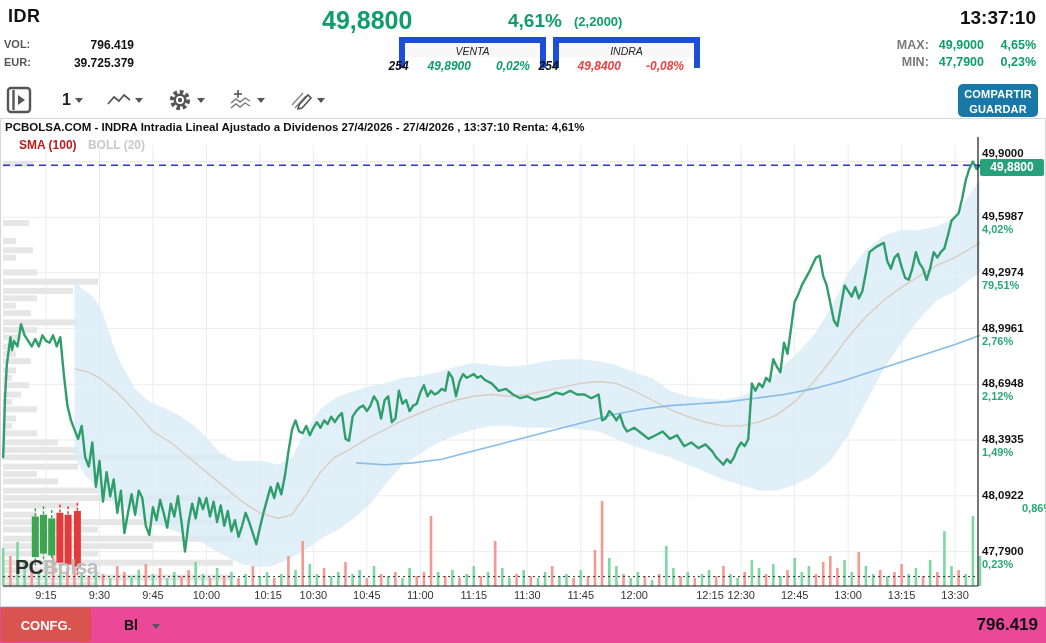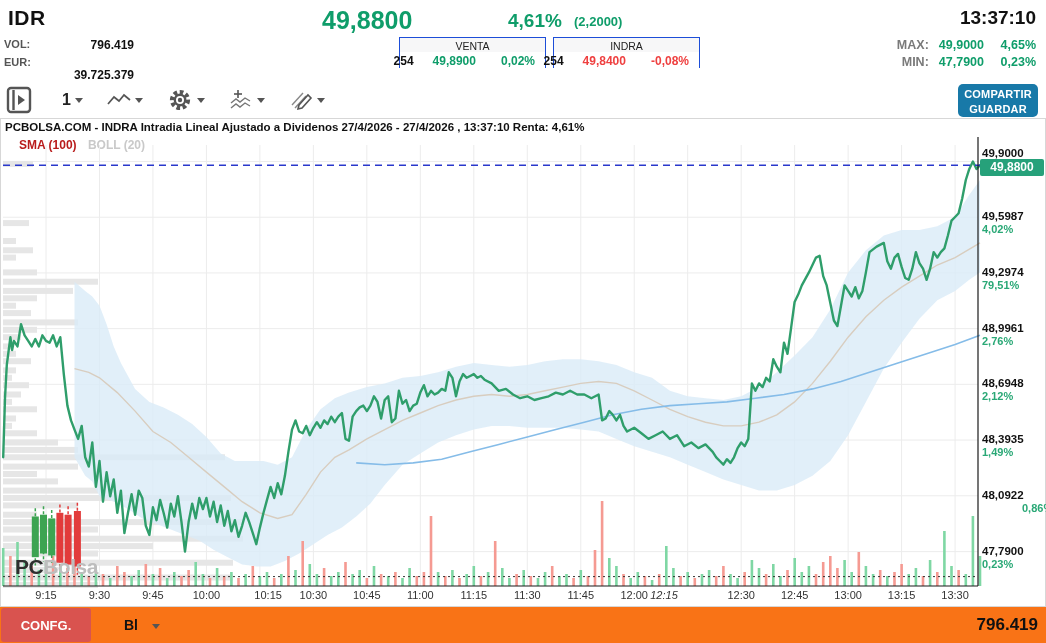--- a/index.html
+++ b/index.html
@@ -1,29 +1,29 @@
 <!DOCTYPE html>
 <html><head>
 <meta charset="utf-8">
 <style>
   html,body{margin:0;padding:0;background:#fff;}
   *{box-sizing:border-box;}
   .app{position:relative;width:1046px;height:643px;background:#fff;overflow:hidden;
        font-family:"Liberation Sans",sans-serif;color:#111;}
   .abs{position:absolute;}
   
-  .symbol{left:8px;top:6px;font-size:21px;font-weight:800;letter-spacing:.5px;}
+  .symbol{left:8px;top:6px;font-size:18px;font-weight:800;letter-spacing:.5px;}
   .kv{left:4px;font-size:11px;color:#444;font-weight:700;width:130px;display:flex;}
   .kv .k{width:34px;color:#555;}
   .kv .v{flex:1;text-align:right;color:#111;font-size:12px;}
   .bigprice{left:322px;top:6px;font-size:25px;font-weight:800;}
   .bigpct{left:508px;top:10px;font-size:19px;font-weight:800;}
   .bigabs{left:574px;top:14px;font-size:13px;font-weight:700;}
   .clock{right:10px;top:7px;font-size:19px;font-weight:800;color:#111;}
-  .quotebox{top:37px;width:147px;height:31px;background:#f7f7f8;border:1px solid #1d4ed8;}
+  .quotebox{top:37px;width:147px;height:31px;background:#f7f7f8;border:6px solid #1d4ed8;font-style:italic;}
   .quotebox .lab{text-align:center;font-size:10.5px;color:#222;padding-top:2px;}
   .quotebox .row{display:flex;justify-content:flex-end;gap:19px;padding:2px 10px 0 0;
                  font-size:12px;font-weight:700;background:#fff;}
   .maxmin{right:10px;display:flex;gap:10px;font-size:12.5px;font-weight:700;}
   .maxmin .lab{color:#7a7a7a;}
   .gtxt{color:#0f9d6a;} .rtxt{color:#ef4040;}
   
   .toolbar{left:0;top:84px;height:32px;width:700px;display:flex;align-items:center;gap:0;}
   .tbtn{display:flex;align-items:center;justify-content:center;height:30px;padding:0 6px;cursor:pointer;}
   .caret{width:0;height:0;border-left:4px solid transparent;border-right:4px solid transparent;
@@ -38,41 +38,41 @@
   .indrow{left:18px;top:19px;font-size:12px;font-weight:800;}
   .sma{color:#b91c1c;} .boll{color:#c9c9c9;margin-left:8px;}
   .badge{left:979px;width:64px;height:17px;border-radius:2px;background:#26a17a;color:#fff;
          font-size:12px;font-weight:800;text-align:center;line-height:17px;}
   .ylab{left:981px;font-size:11.5px;font-weight:800;color:#111;line-height:12px;}
   .ypct{left:981px;font-size:11px;font-weight:700;color:#2aa876;line-height:12px;}
   .xlab{font-size:11px;color:#333;width:44px;text-align:center;}
   .wmark{left:14px;top:436px;font-size:21px;font-weight:800;letter-spacing:-.5px;user-select:none;}
   .wmark .b{color:#2e2e2e;} .wmark .l{color:#bdbdbd;font-weight:700;}
   
-  .footer{left:0;top:607px;width:1046px;height:36px;background:#f97316;display:flex;align-items:center;}
+  .footer{left:0;top:607px;width:1046px;height:36px;background:#ec4899;display:flex;align-items:center;}
   .confg{width:90px;height:34px;margin:1px;background:#d9534f;border-radius:3px;color:#fff;
          font-size:13px;font-weight:800;display:flex;align-items:center;justify-content:center;cursor:pointer;}
   .mode{font-size:14px;font-weight:800;margin-left:32px;color:#111;cursor:pointer;}
   .mcaret{width:0;height:0;border-left:4px solid transparent;border-right:4px solid transparent;
           border-top:5px solid #555;margin:2px 0 0 14px;}
   .ranges{display:flex;gap:0;margin-left:42px;}
   .range{font-size:14px;font-weight:800;color:#222;padding:6px 10px;cursor:pointer;}
   .totvol{margin-left:auto;margin-right:8px;font-size:17px;font-weight:800;color:#111;}
 </style>
 </head>
 <body>
 
 <div class="app">
 
   <div class="abs symbol">IDR</div>
   <div class="abs kv" style="top:38px;">
     <span class="k">VOL:</span>
     <span class="v">796.419</span>
   </div>
-  <div class="abs kv" style="top:56px;flex-direction:column;">
+  <div class="abs kv" style="top:56px;">
     <span class="k">EUR:</span>
     <span class="v">39.725.379</span>
   </div>
 
   <div class="abs bigprice gtxt">49,8800</div>
   <div class="abs bigpct gtxt">4,61%</div>
   <div class="abs bigabs gtxt">(2,2000)</div>
   <div class="abs clock">13:37:10</div>
 
   <div class="abs quotebox" style="left:399px;">
@@ -411,21 +411,21 @@
         <div class="abs xlab" style="left: 129.95px; top: 470px;">9:45</div>
         <div class="abs xlab" style="left: 183.425px; top: 470px;">10:00</div>
         <div class="abs xlab" style="left: 236.9px; top: 470px; text-align: right;">10:15</div>
         <div class="abs xlab" style="left: 290.375px; top: 470px;">10:30</div>
         <div class="abs xlab" style="left: 343.85px; top: 470px;">10:45</div>
         <div class="abs xlab" style="left: 397.325px; top: 470px;">11:00</div>
         <div class="abs xlab" style="left: 450.8px; top: 470px;">11:15</div>
         <div class="abs xlab" style="left: 504.275px; top: 470px;">11:30</div>
         <div class="abs xlab" style="left: 557.75px; top: 470px;">11:45</div>
         <div class="abs xlab" style="left: 611.225px; top: 470px;">12:00</div>
-        <div class="abs xlab" style="left: 641px; top: 470px; font-style: italic;">12:15</div>
+        <div class="abs xlab" style="left: 687px; top: 470px;">12:15</div>
         <div class="abs xlab" style="left: 718.175px; top: 470px;">12:30</div>
         <div class="abs xlab" style="left: 771.65px; top: 470px;">12:45</div>
         <div class="abs xlab" style="left: 825.125px; top: 470px;">13:00</div>
         <div class="abs xlab" style="left: 878.6px; top: 470px;">13:15</div>
         <div class="abs xlab" style="left: 932.075px; top: 470px;">13:30</div>
       </div>
     <div class="abs ylab" style="top:28px;">49,9000</div>
     <div class="abs badge" style="top:40px;">49,8800</div>
     <div class="abs wmark">
       <span class="b">PC</span><span class="l">Bolsa</span>

